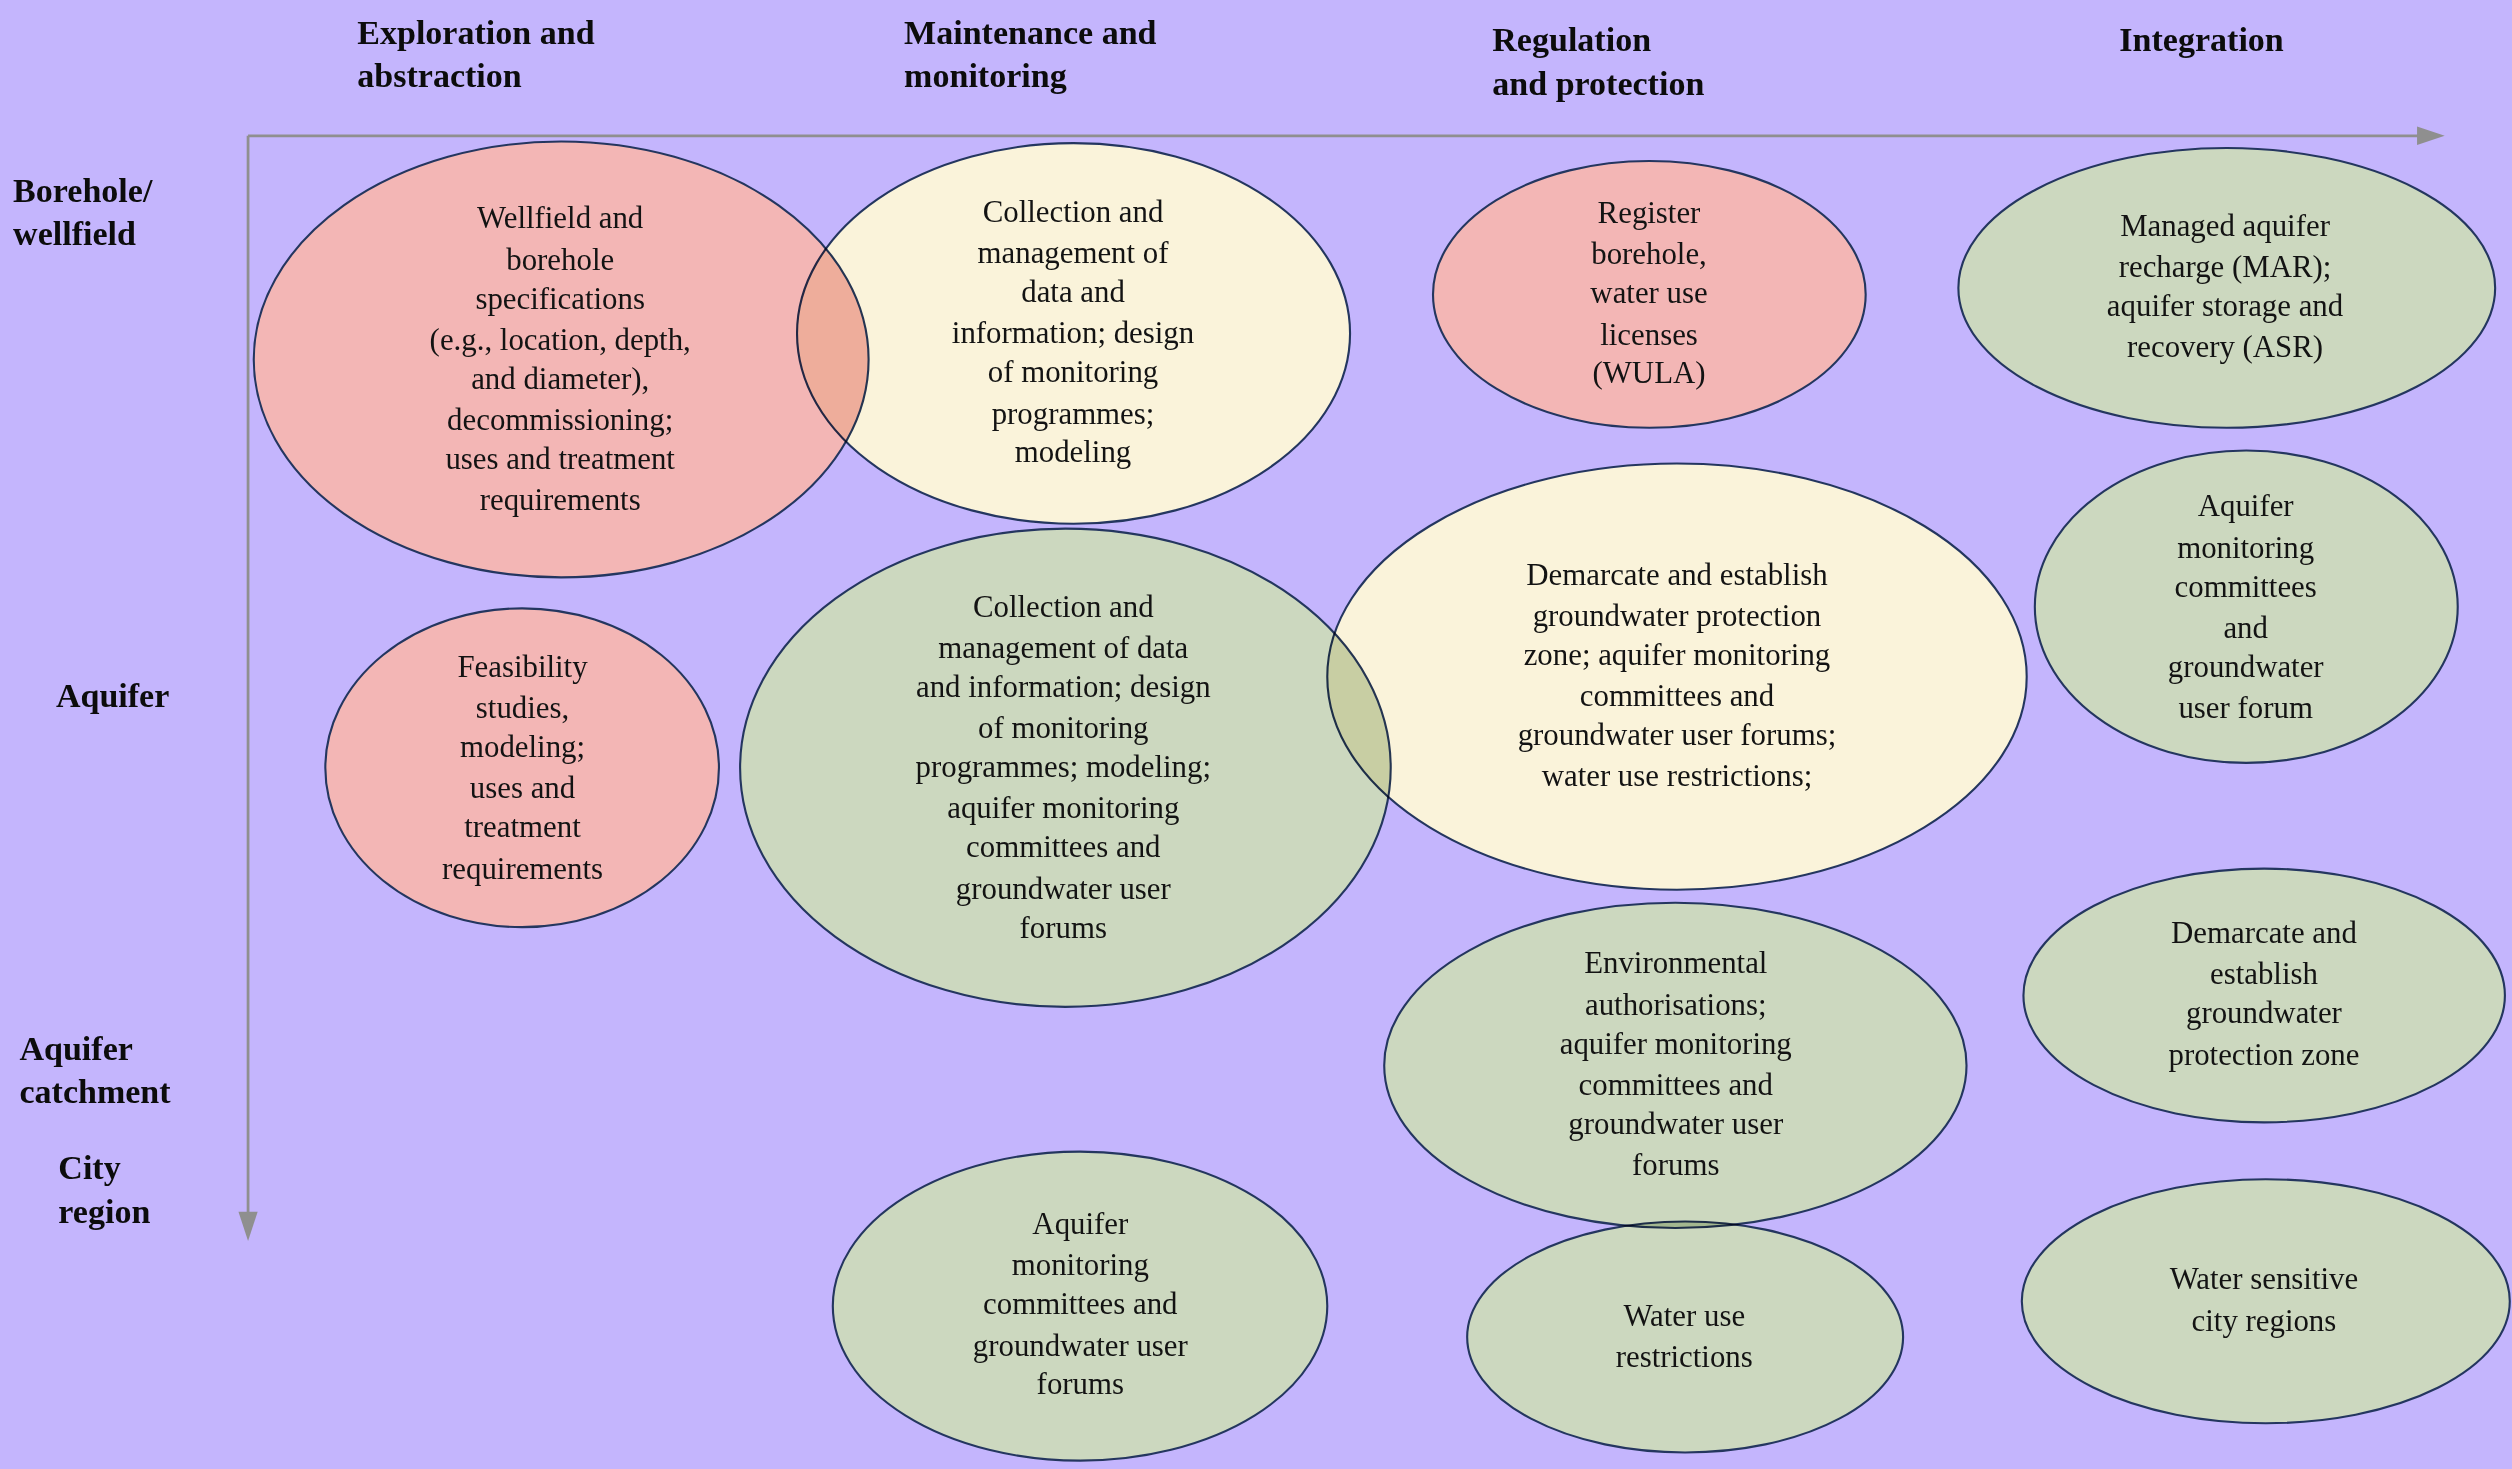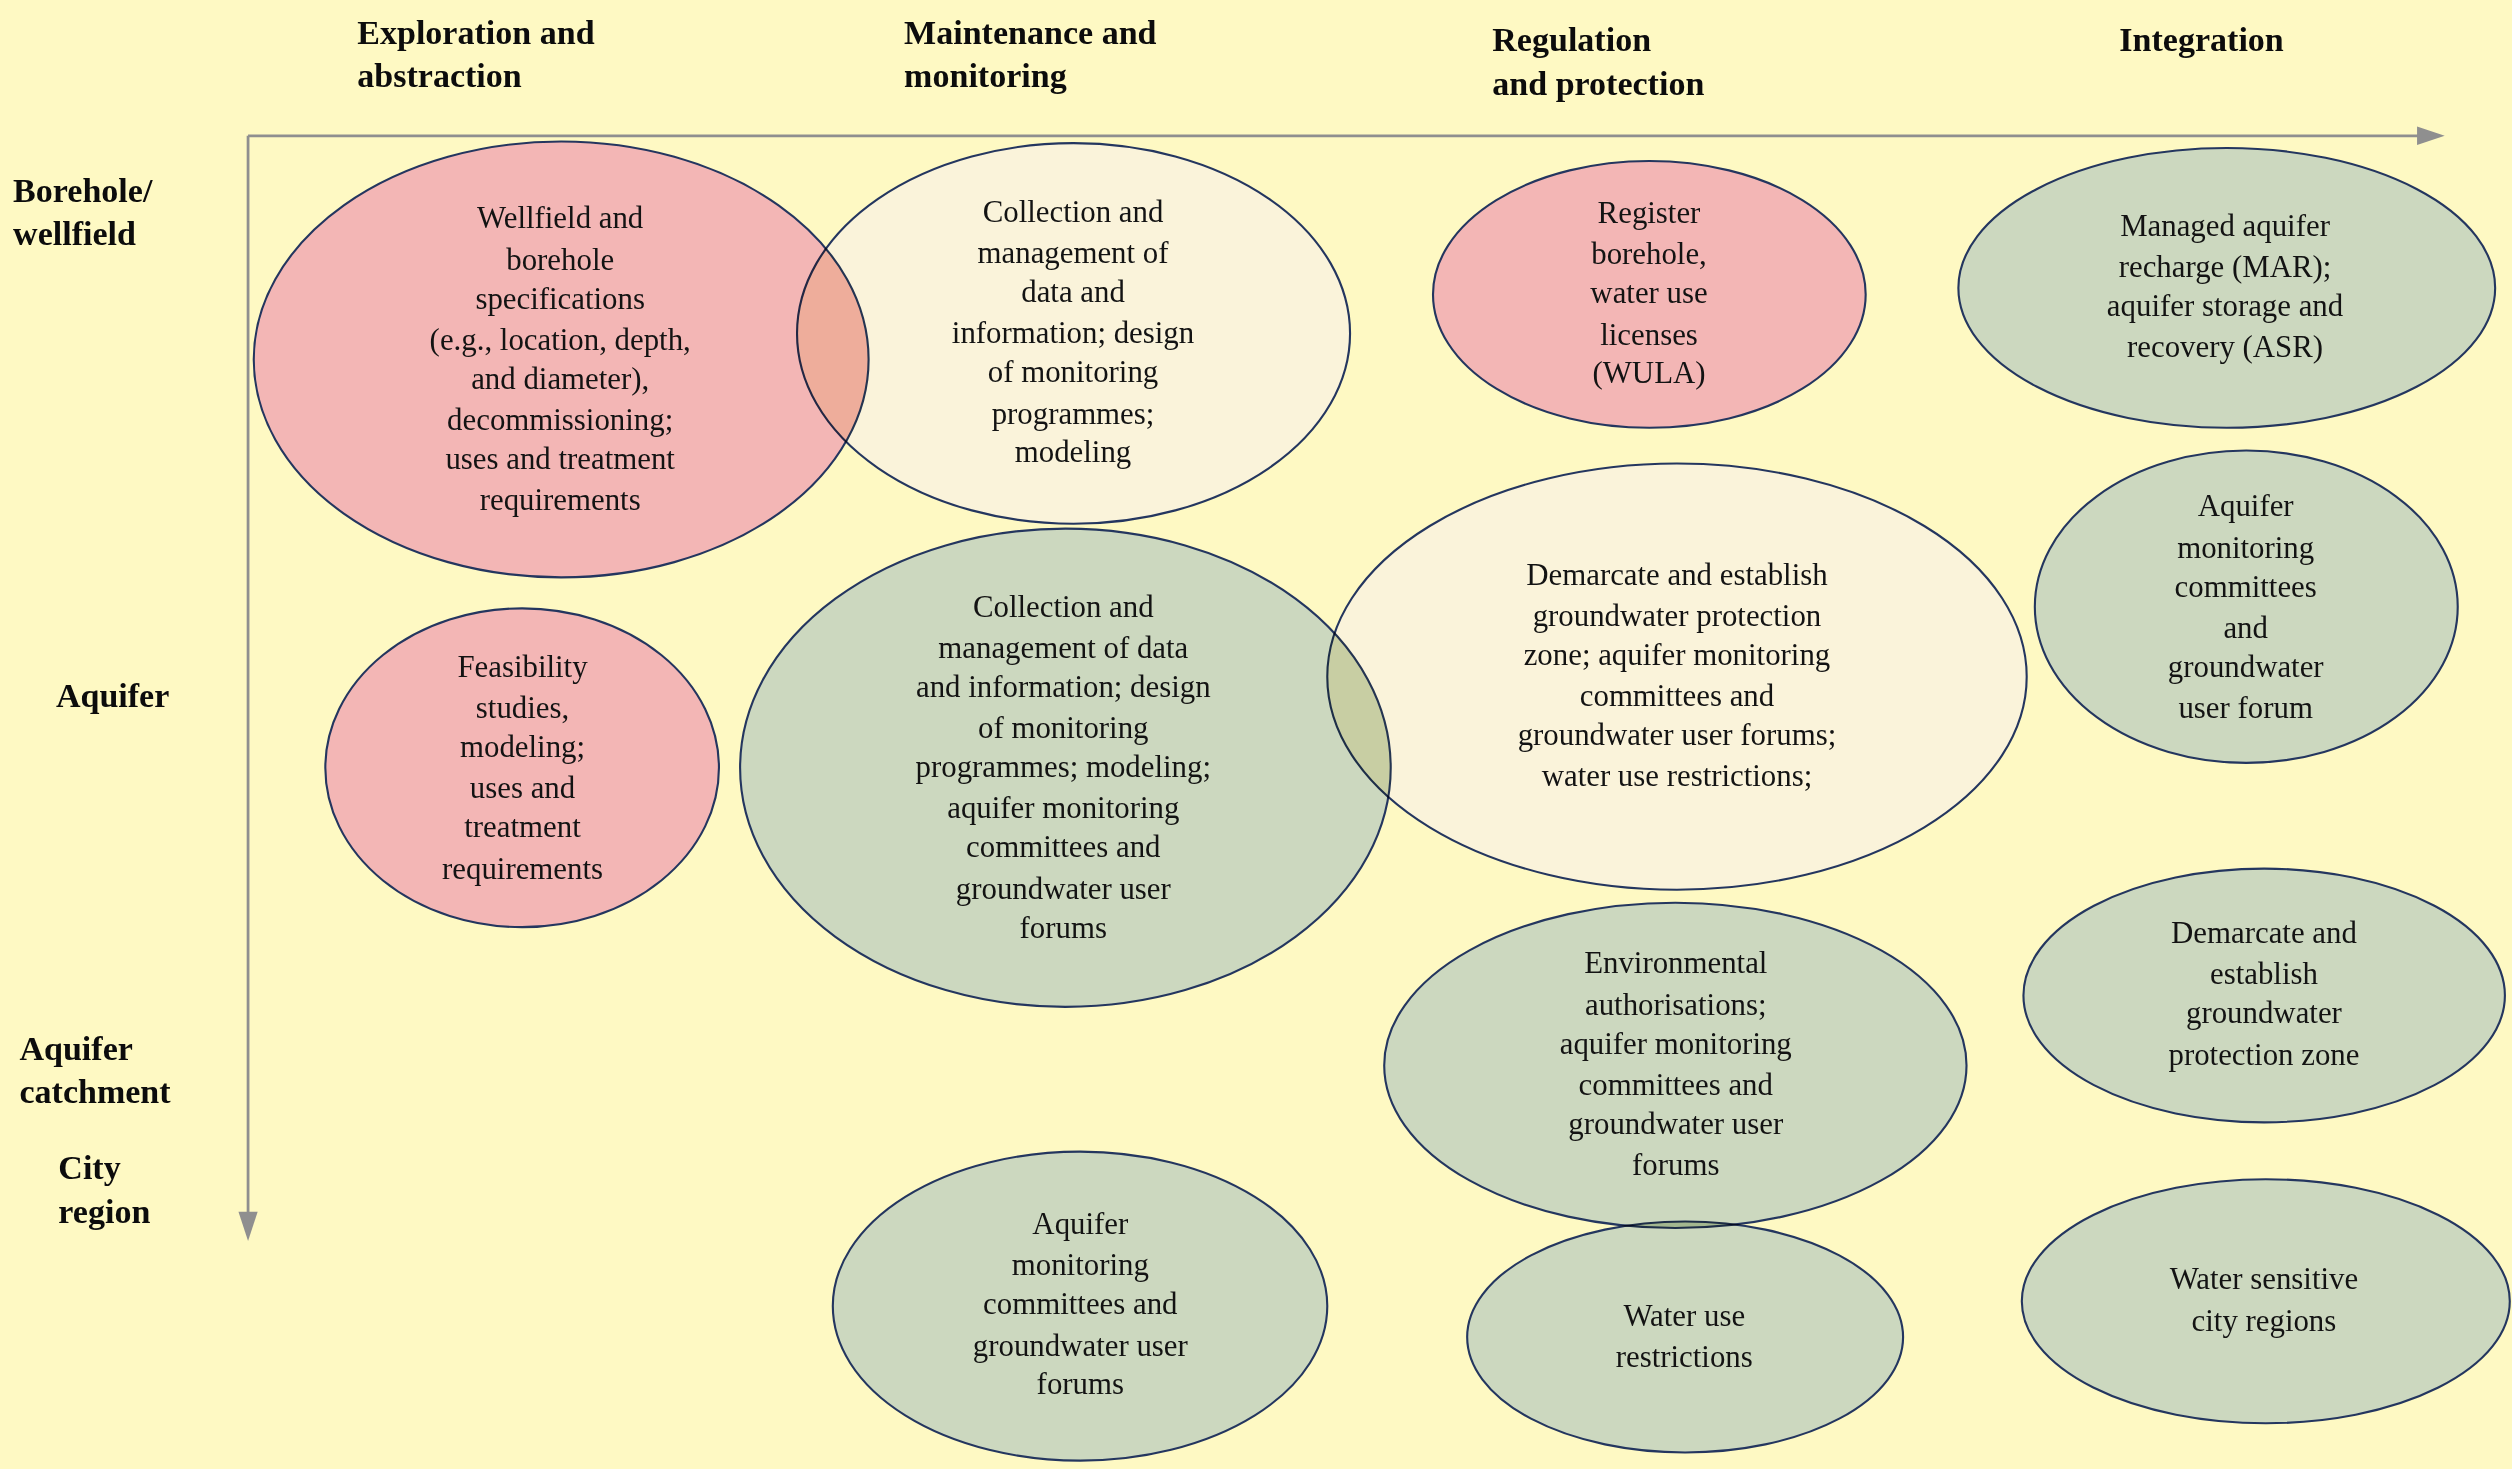--- a/index.html
+++ b/index.html
@@ -1,16 +1,16 @@
 <!DOCTYPE html>
 <html style="font-size:10.7px"><head>
 <meta charset="utf-8">
 <style>
   html,body{margin:0;padding:0;background:#ffffff;}
-  .stage{position:relative;width:2512px;height:1470px;background:#fef9c3;overflow:hidden;}
+  .stage{position:relative;width:2512px;height:1470px;background:#c4b5fd;overflow:hidden;}
   .scaler{position:absolute;left:0;top:0;width:1034px;height:605px;
           transform:scale(2.43042);transform-origin:0 0;
           font-family:"Liberation Serif", serif;color:#111;}
   .diagram-svg{position:absolute;left:0;top:0;width:1034px;height:605px;}
   .diagram-svg ellipse{stroke:#24365f;stroke-width:1.3;mix-blend-mode:multiply;}
   .axis-line{fill:none;}
   .hdr{position:absolute;font-weight:bold;font-size:14px;line-height:1.25;
        white-space:pre-line;color:#0c0c0c;}
   .rowlbl{position:absolute;font-weight:bold;font-size:14px;line-height:1.25;
        white-space:pre-line;color:#0c0c0c;}

